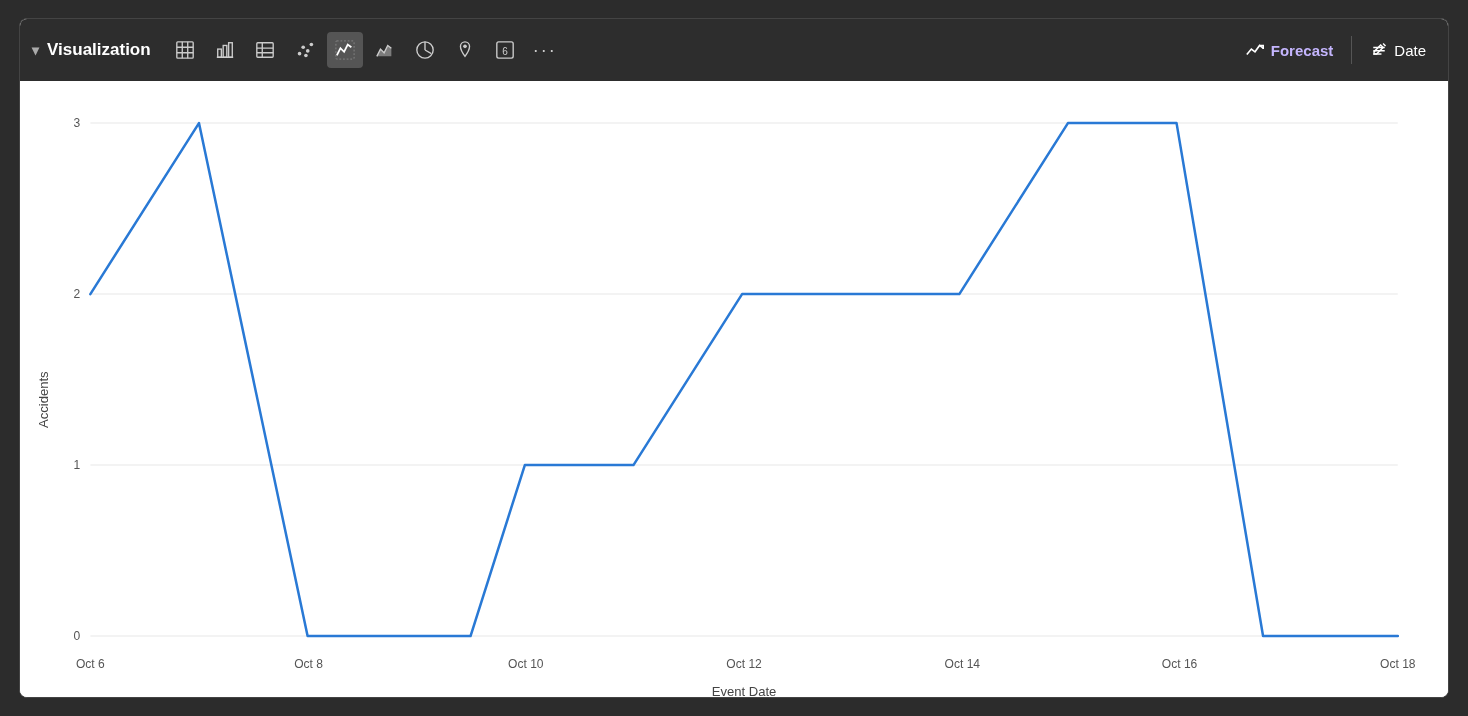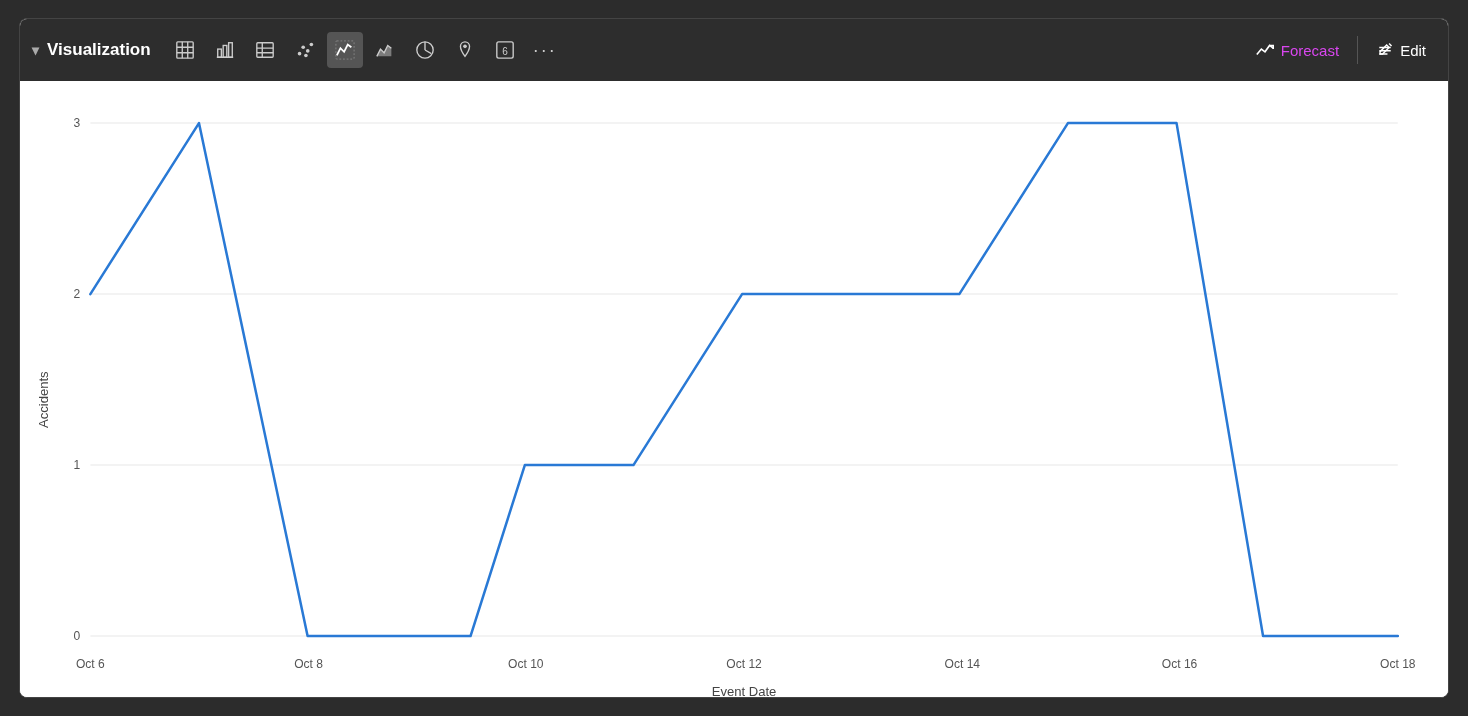--- a/index.html
+++ b/index.html
@@ -73,23 +73,23 @@
     }
 
     .toolbar-spacer {
       flex: 1;
     }
 
     .forecast-btn {
       display: flex;
       align-items: center;
       gap: 6px;
-      color: #d946ef;
+      color: #c4b5fd;
       font-size: 15px;
-      font-weight: 400;
+      font-weight: 700;
       cursor: pointer;
       background: transparent;
       border: none;
       padding: 6px 10px;
       border-radius: 4px;
     }
 
     .edit-btn {
       display: flex;
       align-items: center;
@@ -249,21 +249,21 @@
     <div class="divider"></div>
 
     <button class="edit-btn">
       <svg width="18" height="18" viewBox="0 0 22 22" fill="none" stroke="#fff" stroke-width="1.8">
         <line x1="4" y1="8" x2="18" y2="8"></line>
         <line x1="4" y1="12" x2="18" y2="12"></line>
         <line x1="4" y1="16" x2="14" y2="16"></line>
         <line x1="16" y1="3" x2="19" y2="6"></line>
         <path d="M13 5l3 3-8 8H5v-3z"></path>
       </svg>
-      <span>Edit</span>
+      <span>Date</span>
     </button>
   </div>
 
   <div class="chart-area">
     <svg class="chart" viewBox="0 0 1390 590" preserveAspectRatio="xMidYMid meet">
 
       <text transform="rotate(-90, 18, 295)" x="18" y="295" text-anchor="middle" class="axis-label">Accidents</text>
 
       <line x1="60" y1="20" x2="1360" y2="20" class="grid-line"></line>
 

